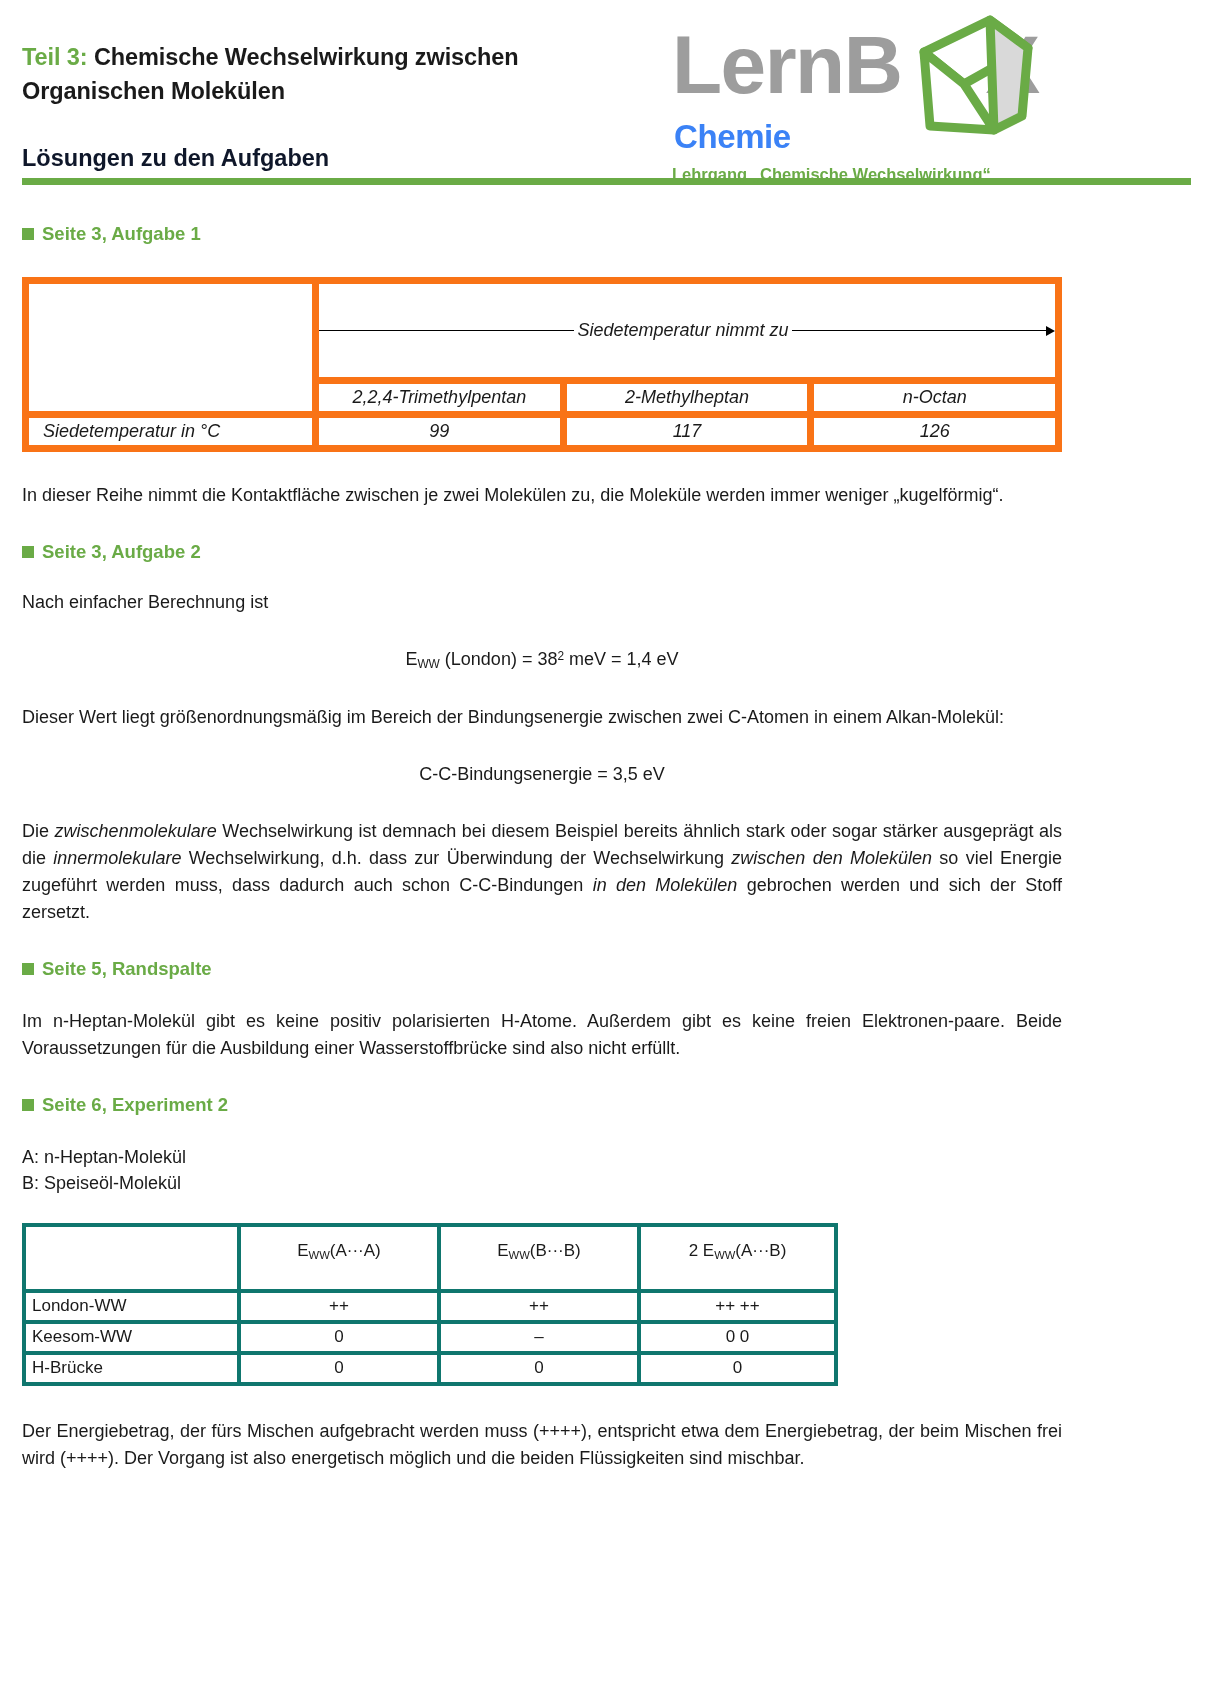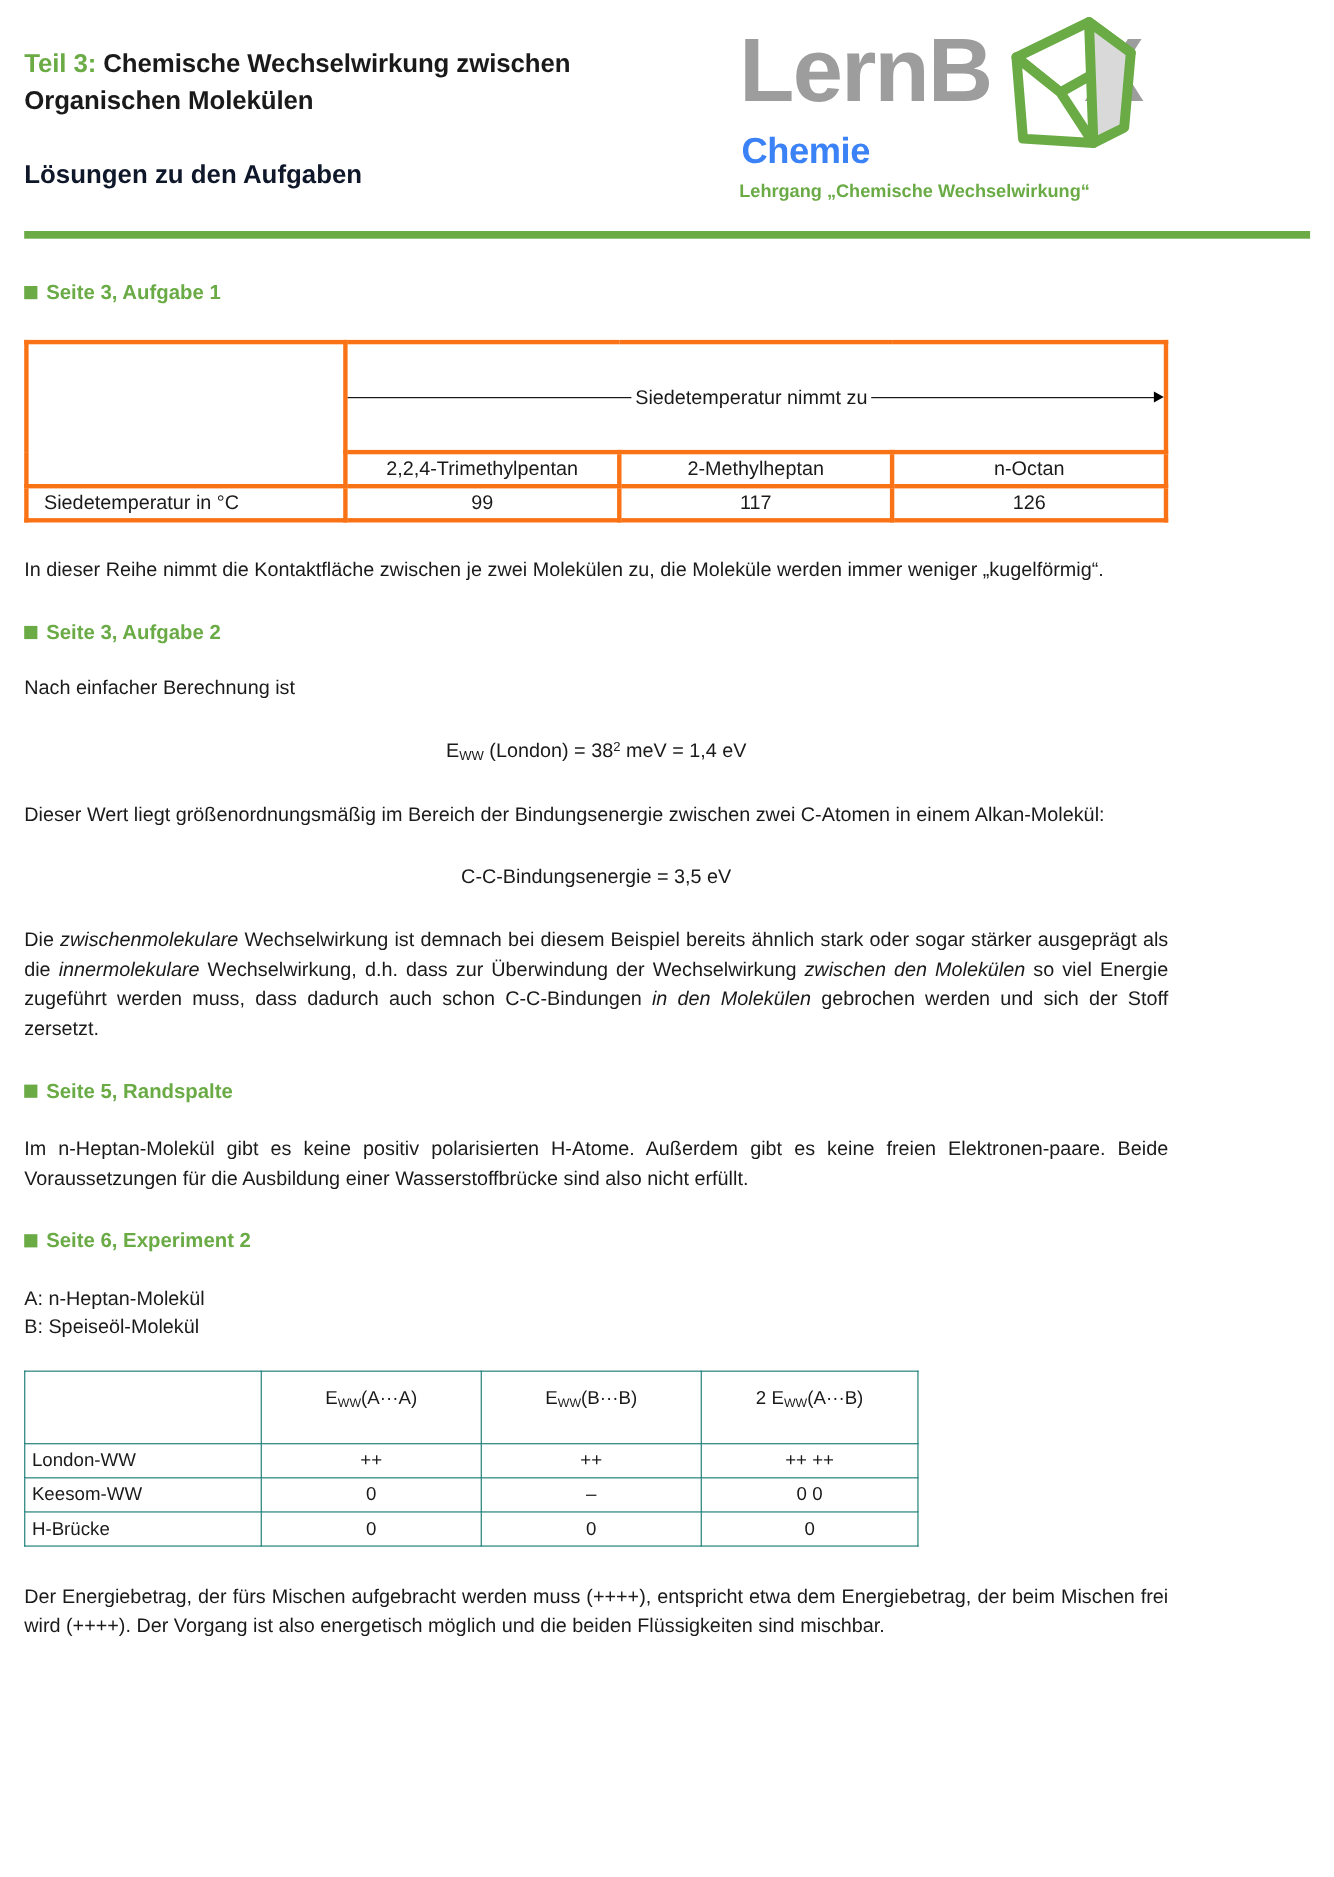--- a/index.html
+++ b/index.html
@@ -20,21 +20,21 @@
     width: 1213px;
     min-height: 1706px;
     box-sizing: border-box;
     padding: 0 0 0 0;
     position: relative;
   }
 
   
   .header {
     position: relative;
-    height: 210px;
+    height: 178px;
     padding: 0 22px 0 22px;
     box-sizing: border-box;
   }
   .title-block {
     position: absolute;
     left: 22px;
     top: 40px;
     width: 620px;
   }
   .doc-title {
@@ -164,26 +164,27 @@
   
   table {
     border-collapse: collapse;
     font-size: 18px;
   }
   .tbl1 {
     width: 1040px;
     table-layout: fixed;
   }
   .tbl1 td {
-    border: 4px solid #f97316;
+    border: 7px solid #f97316;
     padding: 3px 6px;
     text-align: center;
     vertical-align: middle;
     height: 30px;
     box-sizing: border-box;
+    font-style: italic;
   }
   .tbl1 td.rowlabel {
     text-align: left;
     padding-left: 14px;
   }
   .tbl1 .arrow-cell {
     height: 100px;
     position: relative;
     padding: 0;
   }
@@ -213,21 +214,21 @@
     flex: 0 0 auto;
     margin-left: -1px;
   }
 
   
   .tbl2 {
     width: 812px;
     table-layout: fixed;
   }
   .tbl2 td {
-    border: 1px solid #0f766e;
+    border: 4px solid #0f766e;
     padding: 3px 6px;
     text-align: center;
     vertical-align: middle;
     height: 31px;
     box-sizing: border-box;
     font-size: 17px;
   }
   .tbl2 td.rowlabel {
     text-align: left;
   }

